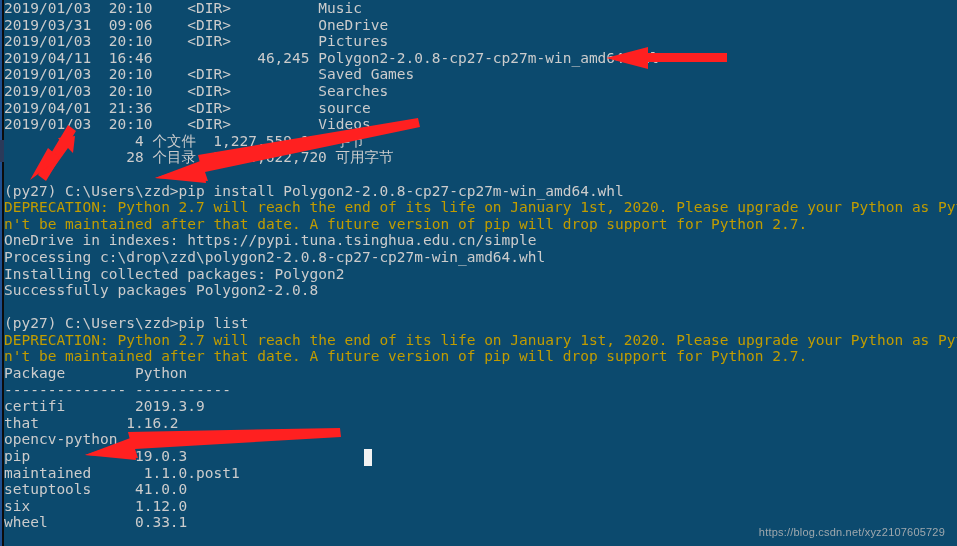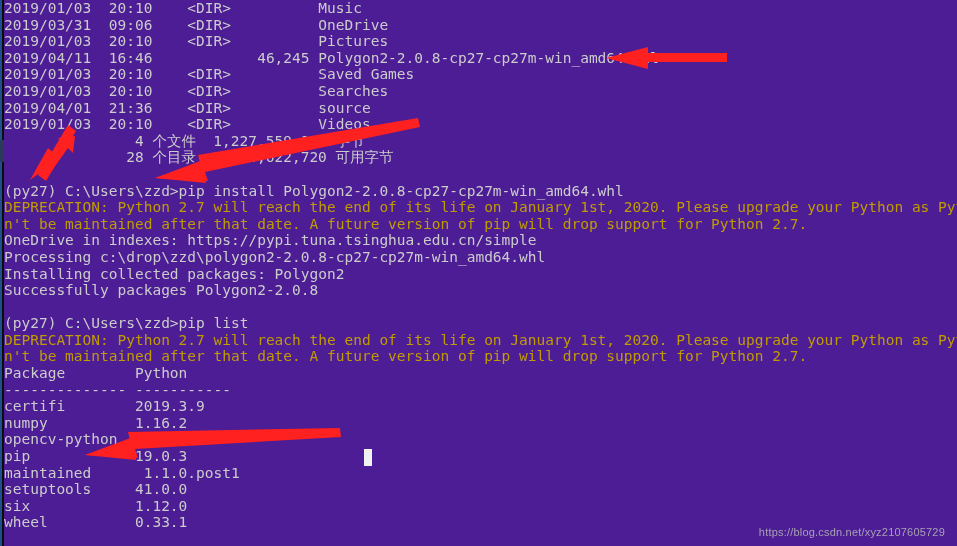--- a/index.html
+++ b/index.html
@@ -10,21 +10,21 @@
   body {
     width: 957px;
     height: 546px;
     overflow: hidden;
     font-family: "DejaVu Sans Mono", "Liberation Mono", monospace;
   }
   #console {
     position: relative;
     width: 957px;
     height: 546px;
-    background: #4c1d95;
+    background: #0c4a6e;
     overflow: hidden;
   }
   
   #left-edge {
     position: absolute;
     left: 0;
     top: 0;
     width: 4px;
     height: 546px;
     background: #0c0c0c;
@@ -120,21 +120,21 @@
       <div class="line">Processing c:\drop\zzd\polygon2-2.0.8-cp27-cp27m-win_amd64.whl</div>
       <div class="line">Installing collected packages: Polygon2</div>
       <div class="line">Successfully packages Polygon2-2.0.8</div>
       <div class="line blank"></div>
       <div class="line">(py27) C:\Users\zzd&gt;pip list</div>
       <div class="line warn">DEPRECATION: Python 2.7 will reach the end of its life on January 1st, 2020. Please upgrade your Python as Python 2.7 w</div>
       <div class="line warn">n't be maintained after that date. A future version of pip will drop support for Python 2.7.</div>
       <div class="line">Package        Python</div>
       <div class="line">-------------- -----------</div>
       <div class="line">certifi        2019.3.9</div>
-      <div class="line">numpy          1.16.2</div>
+      <div class="line">that          1.16.2</div>
       <div class="line">opencv-python  3.4.4.19</div>
       <div class="line">pip            19.0.3</div>
       <div class="line">maintained      1.1.0.post1</div>
       <div class="line">setuptools     41.0.0</div>
       <div class="line">six            1.12.0</div>
       <div class="line">wheel          0.33.1</div>
     </div>
 
   <div id="cursor"></div>
 

